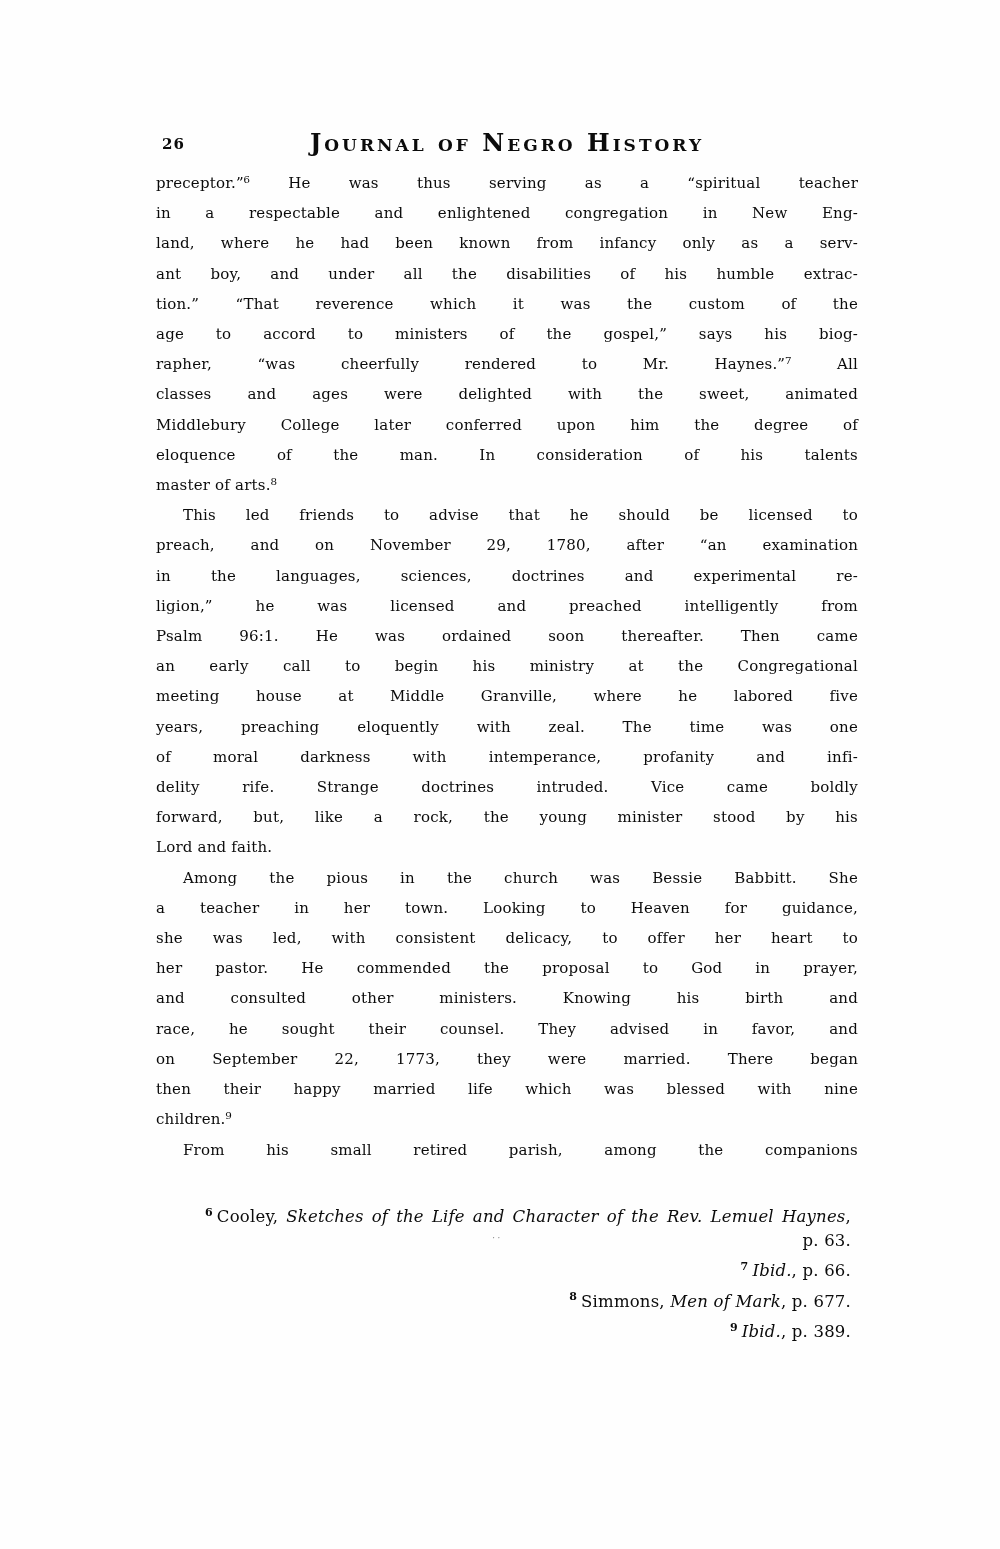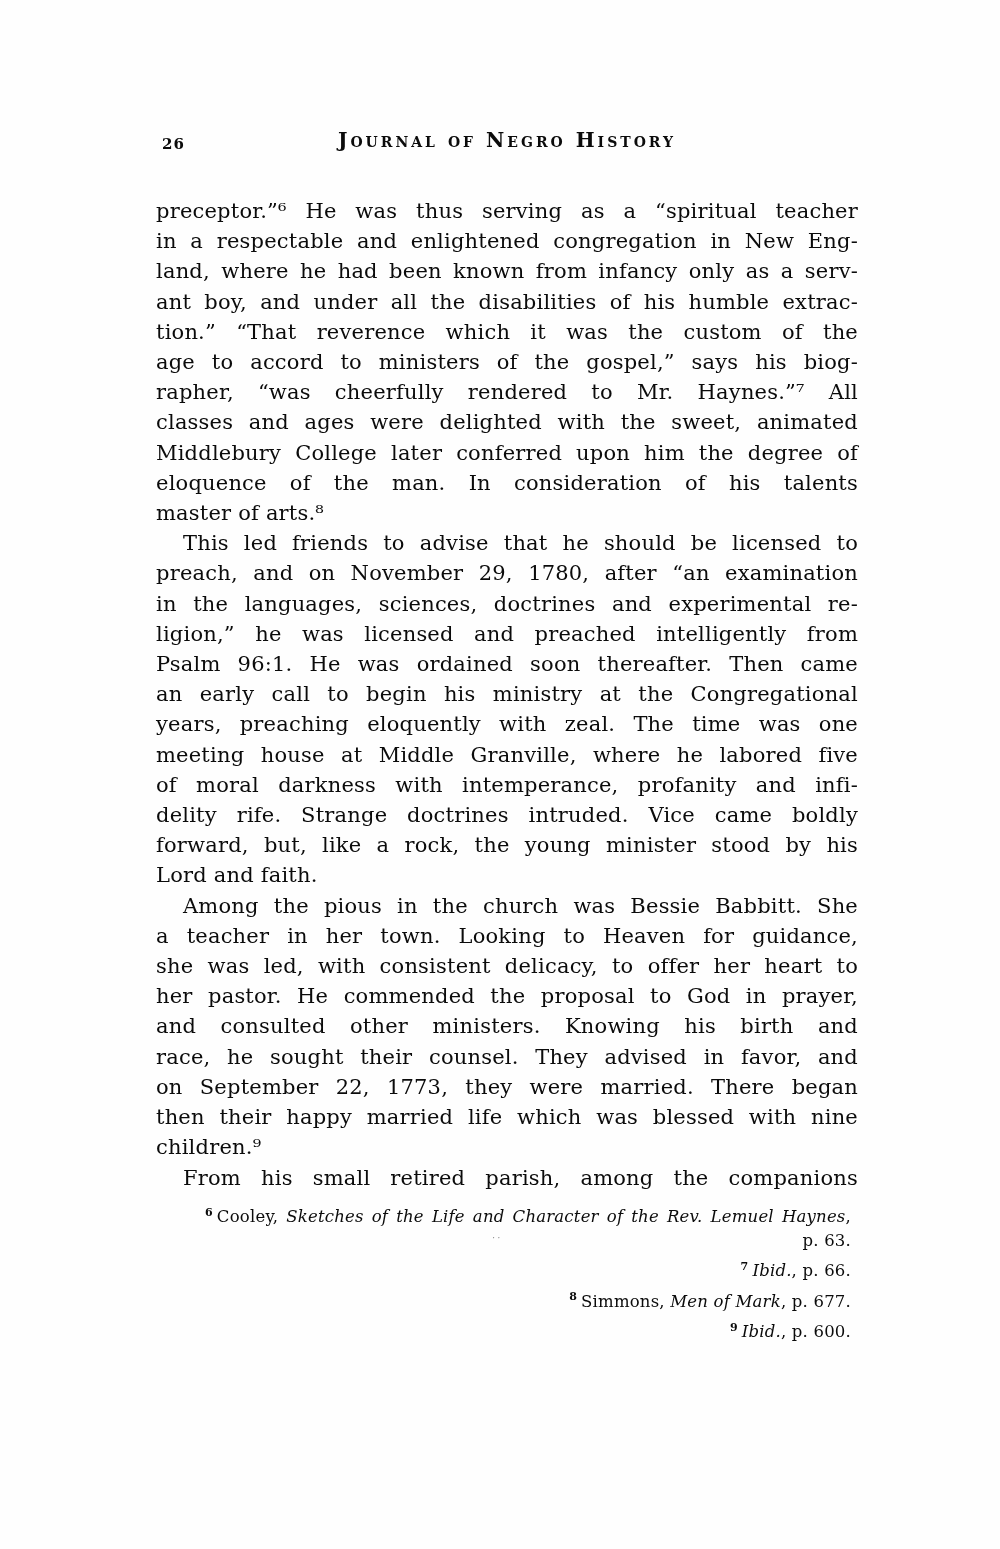--- a/index.html
+++ b/index.html
@@ -31,33 +31,33 @@
     left: 6px;
     top: 0;
     font-size: 15px;
     font-weight: bold;
     letter-spacing: 1px;
     margin-top: 7px;
   }
   .running-head {
     display: block;
     text-align: center;
-    font-size: 20px;
+    font-size: 24px;
     font-weight: bold;
     font-variant: small-caps;
     letter-spacing: 3px;
     white-space: nowrap;
   }
   
   .body-text {
     position: absolute;
-    top: 196px;
+    top: 168px;
     left: 156px;
     width: 702px;
-    font-size: 21px;
+    font-size: 15px;
     line-height: 30.2px;
     letter-spacing: 0.2px;
   }
   .para { margin: 0; }
   .line {
     text-align: justify;
     text-align-last: justify;
     white-space: normal;
   }
   
@@ -125,22 +125,22 @@
         <div class="line">eloquence of the man. In consideration of his talents</div>
         <div class="line">master of arts.⁸</div>
       </div>
     <div class="para indent closed">
         <div class="line">This led friends to advise that he should be licensed to</div>
         <div class="line">preach, and on November 29, 1780, after “an examination</div>
         <div class="line">in the languages, sciences, doctrines and experimental re-</div>
         <div class="line">ligion,” he was licensed and preached intelligently from</div>
         <div class="line">Psalm 96:1. He was ordained soon thereafter. Then came</div>
         <div class="line">an early call to begin his ministry at the Congregational</div>
+        <div class="line">meeting house at Middle Granville, where he labored five</div>
         <div class="line">years, preaching eloquently with zeal. The time was one</div>
-        <div class="line">meeting house at Middle Granville, where he labored five</div>
         <div class="line">of moral darkness with intemperance, profanity and infi-</div>
         <div class="line">delity rife. Strange doctrines intruded. Vice came boldly</div>
         <div class="line">forward, but, like a rock, the young minister stood by his</div>
         <div class="line">Lord and faith.</div>
       </div>
     <div class="para indent closed">
         <div class="line">Among the pious in the church was Bessie Babbitt. She</div>
         <div class="line">a teacher in her town. Looking to Heaven for guidance,</div>
         <div class="line">she was led, with consistent delicacy, to offer her heart to</div>
         <div class="line">her pastor. He commended the proposal to God in prayer,</div>
@@ -171,21 +171,21 @@
     </div>
 
     <div class="footnote">
       <div class="fn-line fn-indent">
         <sup>8</sup><span>Simmons, </span><span class="fn-title">Men of Mark</span><span>, p. 677.</span>
       </div>
     </div>
 
     <div class="footnote">
       <div class="fn-line fn-indent">
-        <sup>9</sup><span class="fn-title">Ibid.</span><span>, p. 600.</span>
+        <sup>9</sup><span class="fn-title">Ibid.</span><span>, p. 389.</span>
       </div>
     </div>
 
   </div>
 
   <div class="scan-artifact">··</div>
 
 </div>
 
 </body></html>

